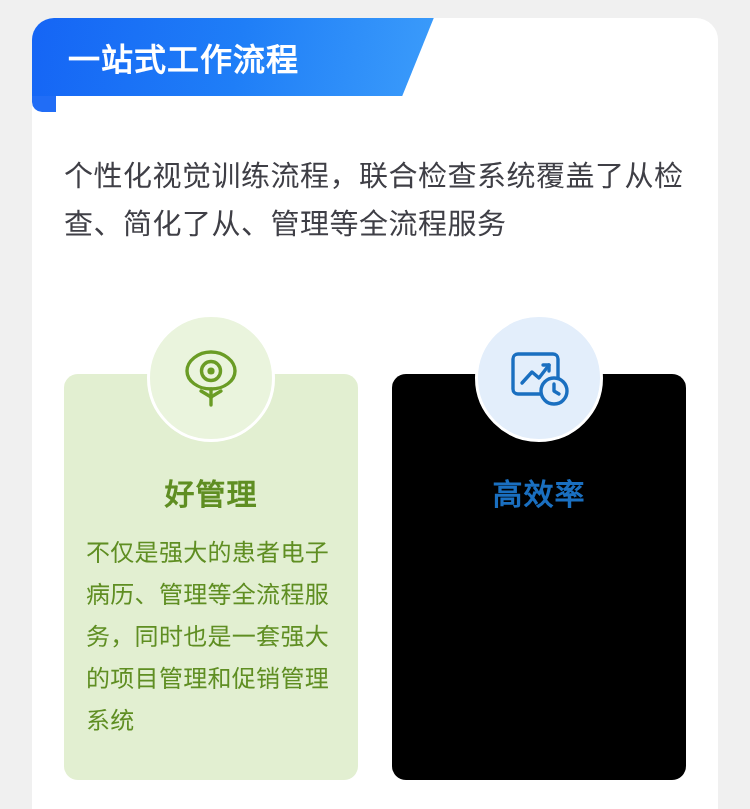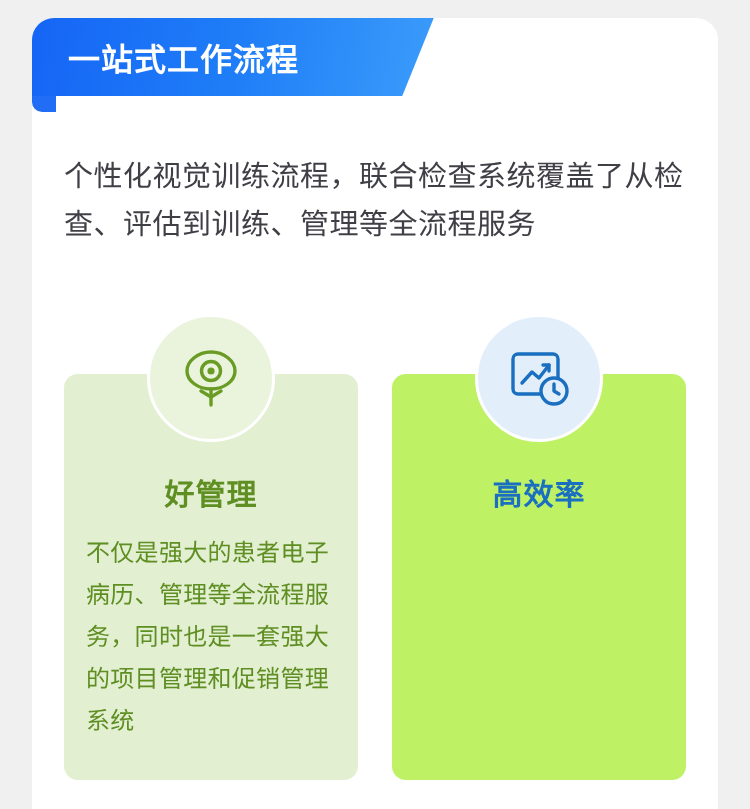--- a/index.html
+++ b/index.html
@@ -97,21 +97,21 @@
     width: 294px;
     border-radius: 14px;
     padding: 96px 22px 38px 22px;
     box-sizing: border-box;
     min-height: 406px;
   }
   .panel-green {
     background: #e2efd1;
   }
   .panel-blue {
-    background: #bef264;
+    background: #000000;
   }
   .badge {
     position: absolute;
     left: 50%;
     top: -60px;
     transform: translateX(-50%);
     width: 122px;
     height: 122px;
     border-radius: 50%;
     display: flex;
@@ -149,21 +149,21 @@
 <div class="page">
 
   <div class="card"></div>
 
   <div class="banner-notch"></div>
 
   <div class="banner">
     <div class="banner-title">一站式工作流程</div>
   </div>
 
-  <div class="intro">个性化视觉训练流程，联合检查系统覆盖了从检查、评估到训练、管理等全流程服务</div>
+  <div class="intro">个性化视觉训练流程，联合检查系统覆盖了从检查、简化了从、管理等全流程服务</div>
 
   <div class="panels">
 
     <div class="panel panel-green">
       <div class="badge badge-green">
         <svg width="66" height="66" viewBox="0 0 66 66" aria-hidden="true">
           <g fill="none" stroke="#6a9c25" stroke-width="3.4" stroke-linecap="round" stroke-linejoin="round">
             <path d="M33 7 C20 7 9 16 9 26 C9 36 20 44 33 44 C46 44 57 36 57 26 C57 16 46 7 33 7 Z"></path>
             <circle cx="33" cy="26" r="9.5"></circle>
             <circle cx="33" cy="26" r="3.6" fill="#6a9c25" stroke="none"></circle>

